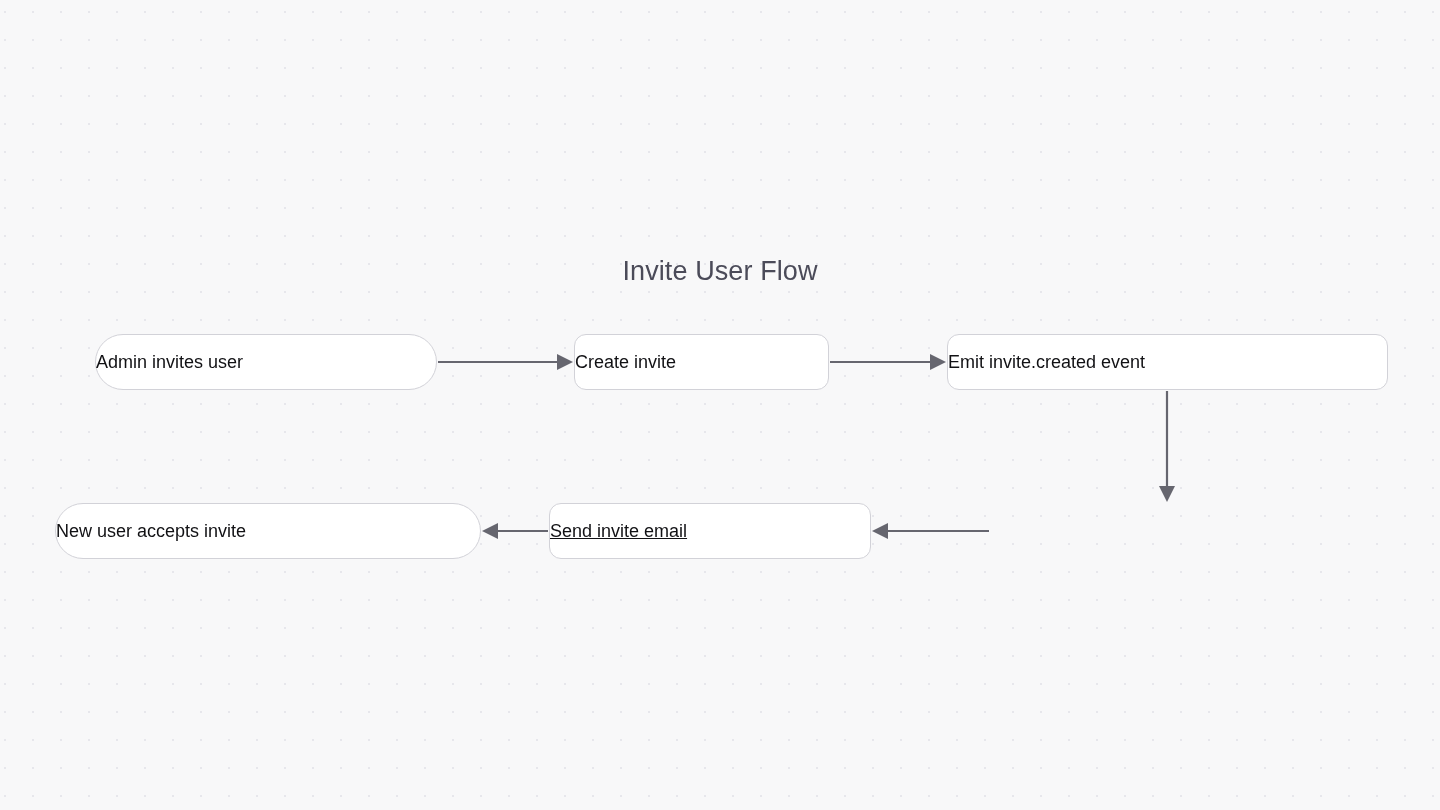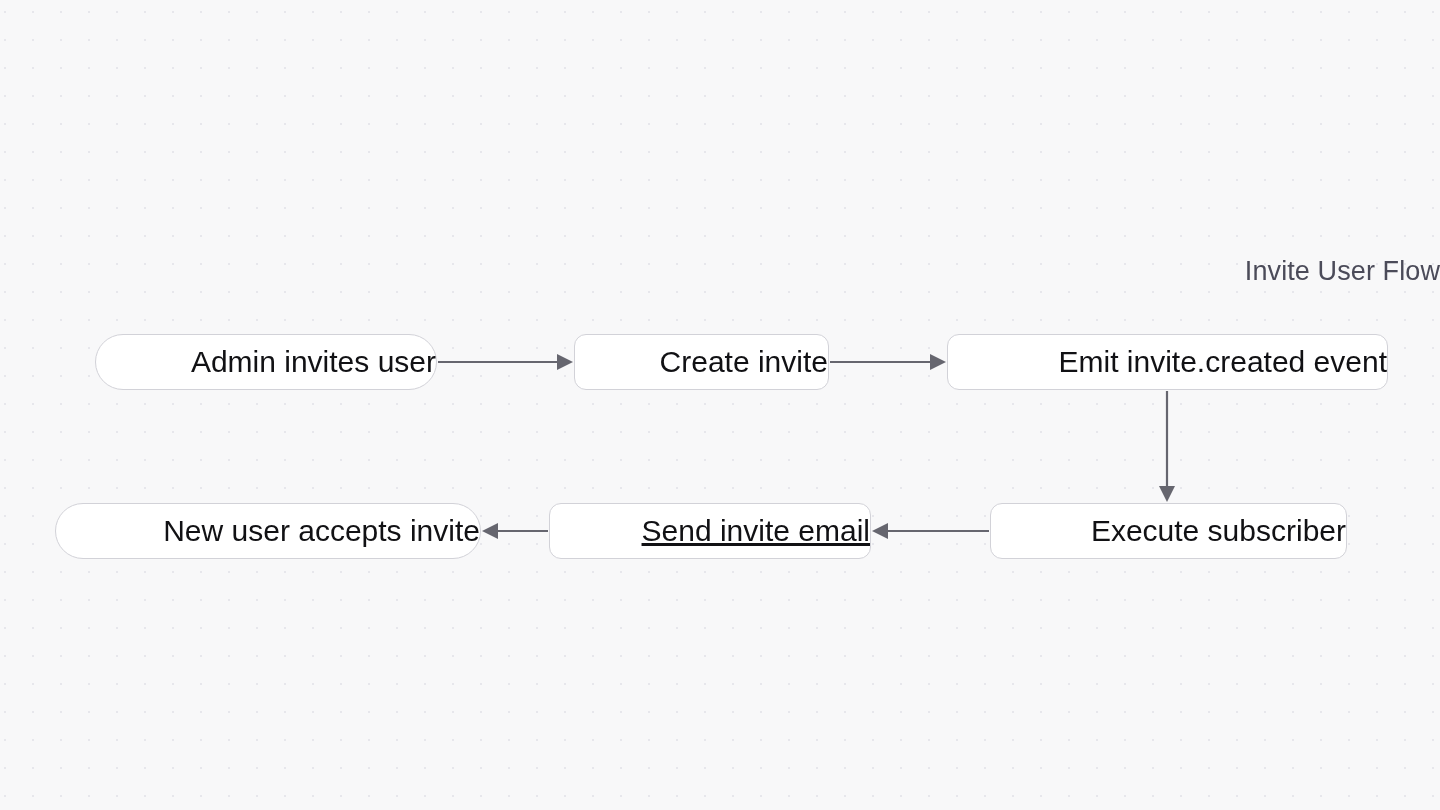--- a/index.html
+++ b/index.html
@@ -25,39 +25,39 @@
     background-size: 28px 28px;
     background-position: 19px 26px;
   }
 
   
   #flow-title {
     position: absolute;
     left: 0;
     top: 252px;
     width: 1440px;
-    text-align: right;
+    text-align: center;
     font-size: 27px;
     line-height: 38px;
     color: #4b4b59;
     letter-spacing: 0.1px;
     white-space: nowrap;
   }
 
   
   .node {
     position: absolute;
     box-sizing: border-box;
     background: #ffffff;
     border: 1.6px solid #d2d2d8;
     display: flex;
     align-items: center;
-    justify-content: flex-end;
+    justify-content: flex-start;
     color: #111114;
-    font-size: 30px;
+    font-size: 18px;
     line-height: 28px;
     white-space: nowrap;
     border-radius: 12px;
   }
   .node.pill {
     border-radius: 28px;
   }
 
   
   #edge-layer {
@@ -117,23 +117,20 @@
   </div>
 
   <div class="node" style="left:947px; top:334px; width:441px; height:56px;">
     <span>Emit invite.created event</span>
   </div>
 
   <div class="node" style="left:574px; top:334px; width:255px; height:56px;">
     <span>Create invite</span>
   </div>
 
-  <div class="node" style="left:990px; top:503px; width:357px; height:56px;">
-    <span>Execute subscriber</span>
-  </div>
 
   <div class="node" style="left:549px; top:503px; width:322px; height:56px;text-decoration:underline;">
     <span>Send invite email</span>
   </div>
 
   <div class="node pill" style="left:55px; top:503px; width:426px; height:56px;">
     <span>New user accepts invite</span>
   </div>
 
 </div>

